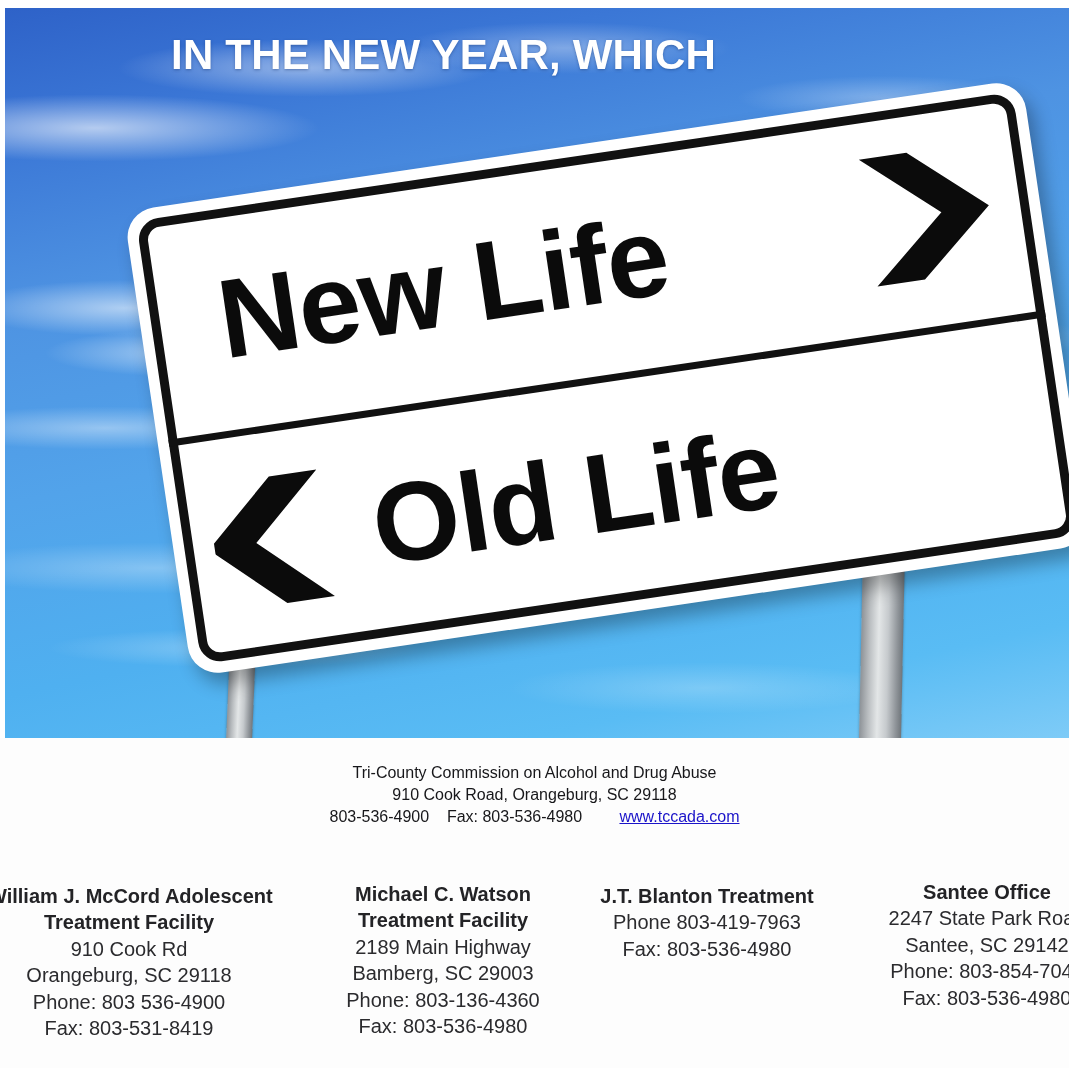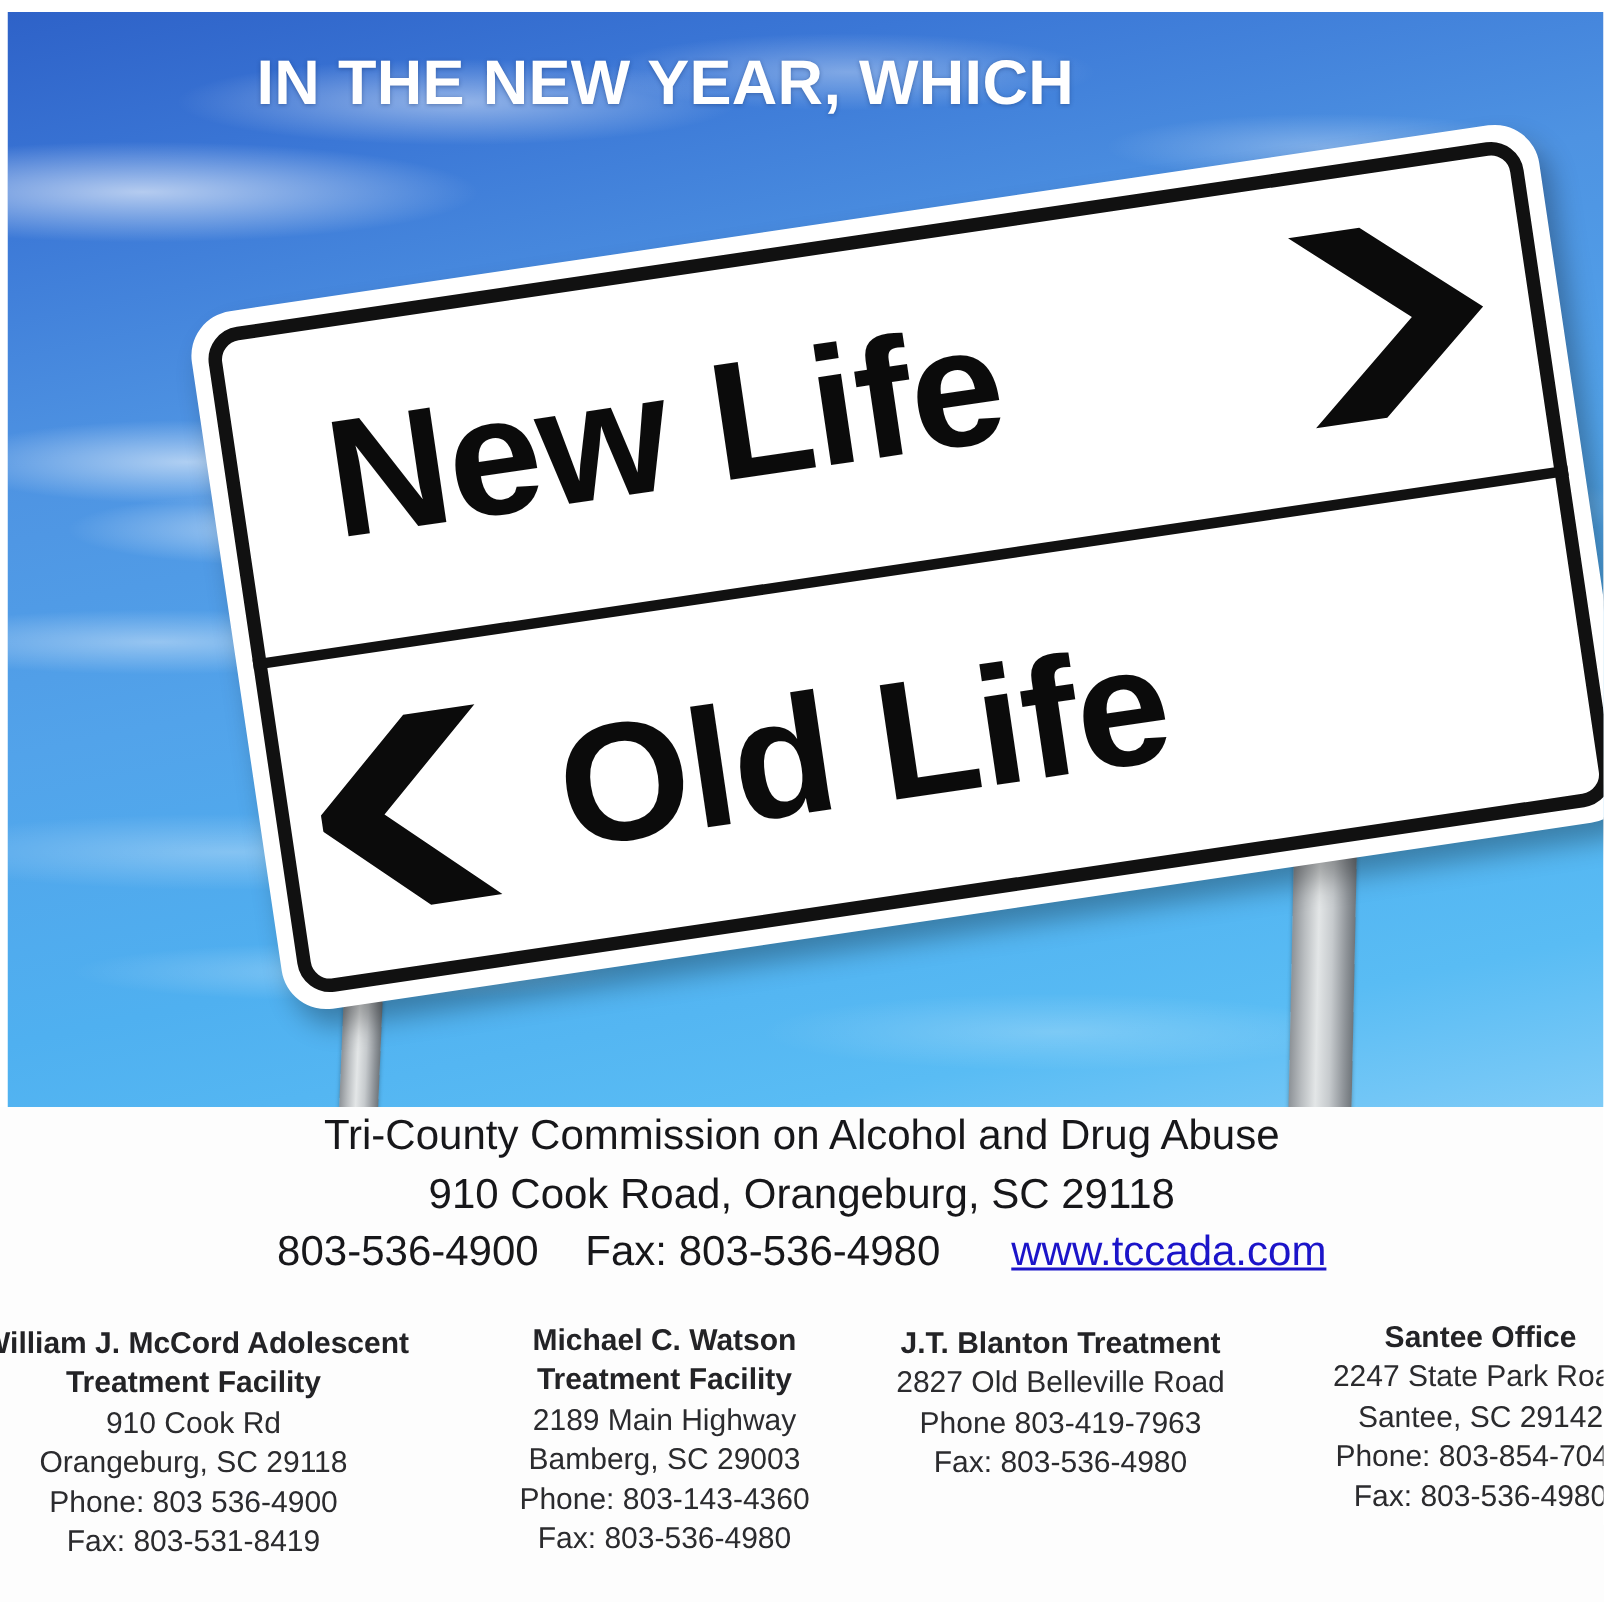--- a/index.html
+++ b/index.html
@@ -110,22 +110,23 @@
   #headline .hl{ display:block; }
 
   
   #footer{
     position:absolute;
     left:0; top:738px; width:1069px; height:330px;
     background:#fdfdfd;
   }
   #org{
     text-align:center;
+    padding-top:24px;
     color:#17171a;
-    font-size:28px;
+    font-size:16px;
     line-height:1.38;
     font-family:"Liberation Sans", sans-serif;
   }
   #org div{ white-space:nowrap; }
   #site-link{
     color:#1b14c9;
     text-decoration:underline;
     cursor:pointer;
     margin-left:24px;
   }
@@ -212,27 +213,26 @@
       <div class="ln">Orangeburg, SC 29118</div>
       <div class="ln">Phone: 803 536-4900</div>
       <div class="ln">Fax: 803-531-8419</div>
     </div>
 
     <div class="loc" id="loc-1">
       <div class="title ln">Michael C. Watson</div>
       <div class="title ln">Treatment Facility</div>
       <div class="ln">2189 Main Highway</div>
       <div class="ln">Bamberg, SC 29003</div>
-      <div class="ln">Phone: 803-143-4360</div>
+      <div class="ln">Phone: 803-136-4360</div>
       <div class="ln">Fax: 803-536-4980</div>
     </div>
 
     <div class="loc" id="loc-2">
       <div class="title ln">J.T. Blanton Treatment</div>
-      <div class="ln">2827 Old Belleville Road</div>
       <div class="ln">Phone 803-419-7963</div>
       <div class="ln">Fax: 803-536-4980</div>
     </div>
 
     <div class="loc" id="loc-3">
       <div class="title ln">Santee Office</div>
       <div class="ln">2247 State Park Road</div>
       <div class="ln">Santee, SC 29142</div>
       <div class="ln">Phone: 803-854-7049</div>
       <div class="ln">Fax: 803-536-4980</div>

